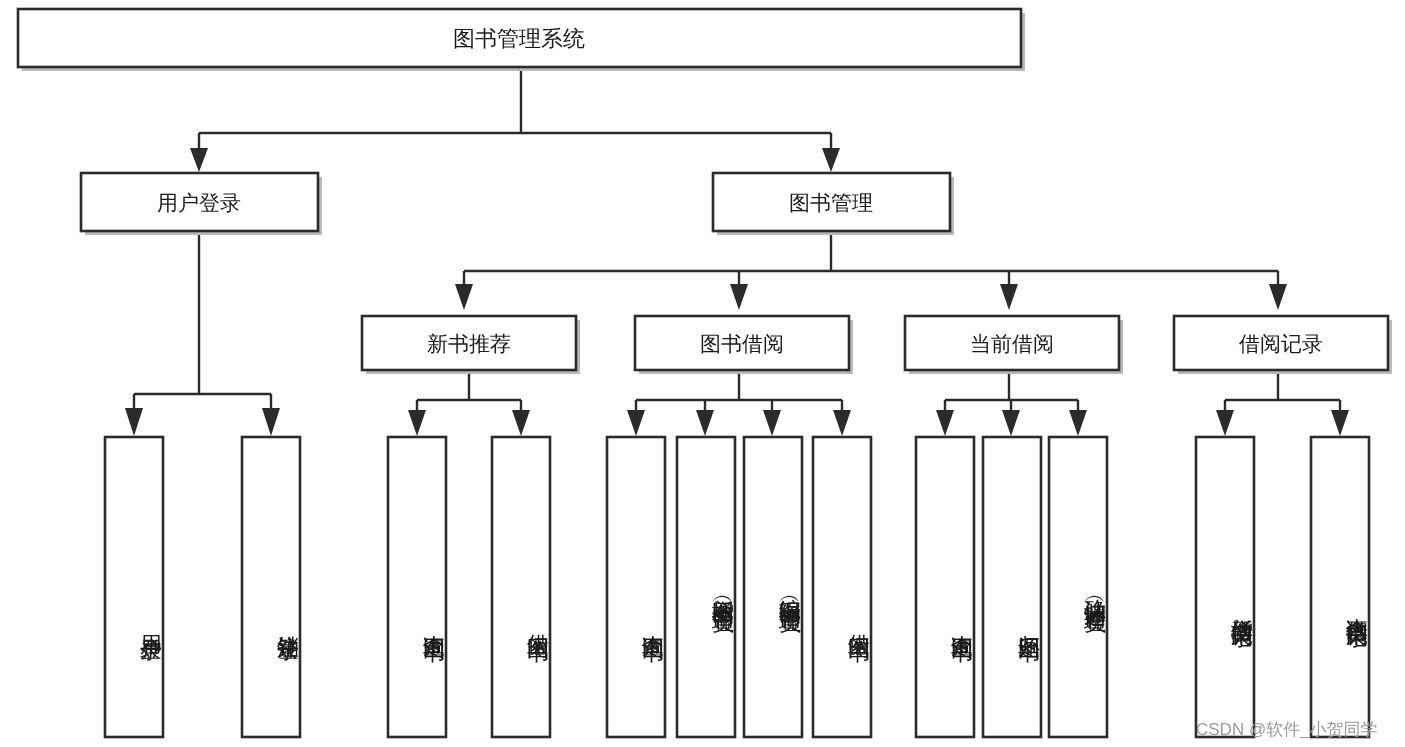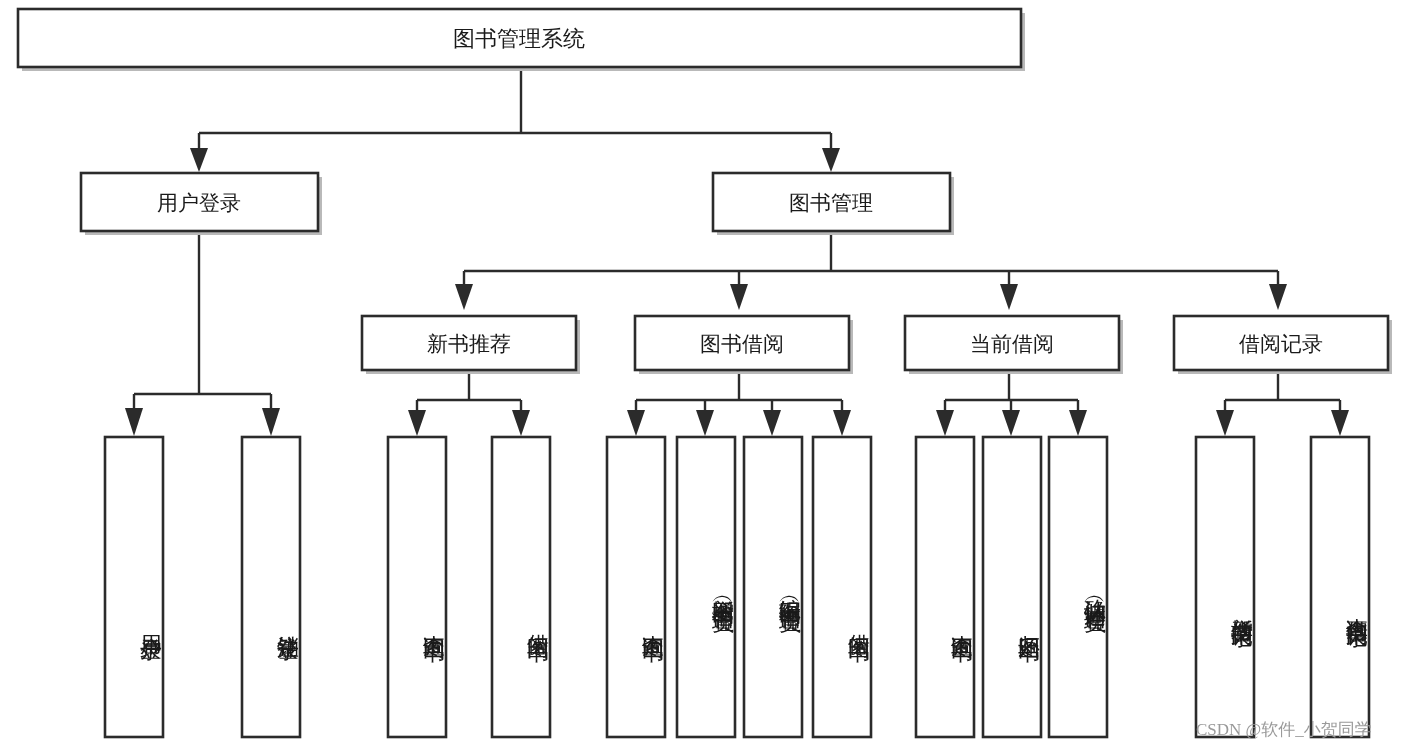--- a/index.html
+++ b/index.html
@@ -71,21 +71,21 @@
     line-height: 1.05;
     color: #1a1a1a;
     letter-spacing: 2px;
     white-space: nowrap;
     text-align: center;
     pointer-events: none;
     user-select: none;
   }
   .watermark {
     position: absolute;
-    font-family: Liberation Serif, serif;
+    font-family: Liberation Sans, sans-serif;
     font-size: 17px;
     color: #9a9a9a;
     white-space: nowrap;
     user-select: none;
   }
 </style>
 </head>
 <body>
 
 <div id="diagram-root">

